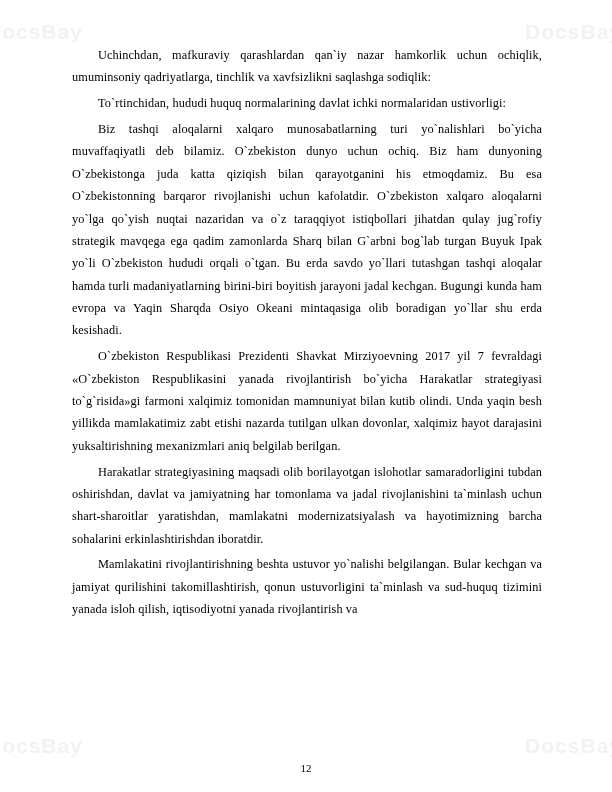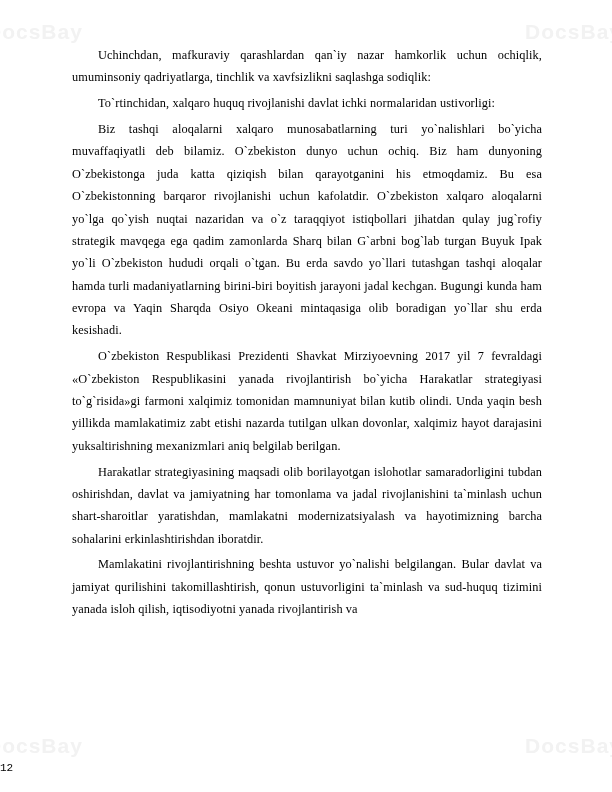--- a/index.html
+++ b/index.html
@@ -70,38 +70,39 @@
     text-justify: inter-word;
     text-indent: 26px;
     color: #000;
     letter-spacing: 0.1px;
   }
   .pagenum {
     position: absolute;
     left: 0;
     right: 0;
     bottom: 18px;
+    text-align: center;
     font-size: 11px;
-    font-family: Liberation Mono, monospace;
+    font-family: Liberation Serif, serif;
     color: #000;
   }
 </style>
 </head>
 <body>
 
 <div class="page">
 
   <div class="watermark wm-left">DocsBay</div>
   <div class="watermark wm-right">DocsBay</div>
   <div class="watermark wm-left2">DocsBay</div>
   <div class="watermark wm-right2">DocsBay</div>
 
   <div class="content">
     <p class="para">Uchinchdan, mafkuraviy qarashlardan qan`iy nazar hamkorlik uchun ochiqlik, umuminsoniy qadriyatlarga, tinchlik va xavfsizlikni saqlashga sodiqlik:</p>
-    <p class="para">To`rtinchidan, xalqaro huquq rivojlanishi davlat ichki normalaridan ustivorligi:</p>
+    <p class="para">To`rtinchidan, hududi huquq normalarining davlat ichki normalaridan ustivorligi:</p>
     <p class="para">Biz tashqi aloqalarni xalqaro munosabatlarning turi yo`nalishlari bo`yicha muvaffaqiyatli deb bilamiz. O`zbekiston dunyo uchun ochiq. Biz ham dunyoning O`zbekistonga juda katta qiziqish bilan qarayotganini his etmoqdamiz. Bu esa O`zbekistonning barqaror rivojlanishi uchun kafolatdir. O`zbekiston xalqaro aloqalarni yo`lga qo`yish nuqtai nazaridan va o`z taraqqiyot istiqbollari jihatdan qulay jug`rofiy strategik mavqega ega qadim zamonlarda Sharq bilan G`arbni bog`lab turgan Buyuk Ipak yo`li O`zbekiston hududi orqali o`tgan. Bu erda savdo yo`llari tutashgan tashqi aloqalar hamda turli madaniyatlarning birini-biri boyitish jarayoni jadal kechgan. Bugungi kunda ham evropa va Yaqin Sharqda Osiyo Okeani mintaqasiga olib boradigan yo`llar shu erda kesishadi.</p>
     <p class="para">O`zbekiston Respublikasi Prezidenti Shavkat Mirziyoevning 2017 yil 7 fevraldagi «O`zbekiston Respublikasini yanada rivojlantirish bo`yicha Harakatlar strategiyasi to`g`risida»gi farmoni xalqimiz tomonidan mamnuniyat bilan kutib olindi. Unda yaqin besh yillikda mamlakatimiz zabt etishi nazarda tutilgan ulkan dovonlar, xalqimiz hayot darajasini yuksaltirishning mexanizmlari aniq belgilab berilgan.</p>
     <p class="para">Harakatlar strategiyasining maqsadi olib borilayotgan islohotlar samaradorligini tubdan oshirishdan, davlat va jamiyatning har tomonlama va jadal rivojlanishini ta`minlash uchun shart-sharoitlar yaratishdan, mamlakatni modernizatsiyalash va hayotimizning barcha sohalarini erkinlashtirishdan iboratdir.</p>
-    <p class="para">Mamlakatini rivojlantirishning beshta ustuvor yo`nalishi belgilangan. Bular davlat va jamiyat qurilishini takomillashtirish, qonun ustuvorligini ta`minlash va sud-huquq tizimini yanada isloh qilish, iqtisodiyotni yanada rivojlantirish va</p>
+    <p class="para">Mamlakatini rivojlantirishning beshta ustuvor yo`nalishi belgilangan. Bular kechgan va jamiyat qurilishini takomillashtirish, qonun ustuvorligini ta`minlash va sud-huquq tizimini yanada isloh qilish, iqtisodiyotni yanada rivojlantirish va</p>
   </div>
 
   <div class="pagenum">12</div>
 </div>
 
 </body></html>

